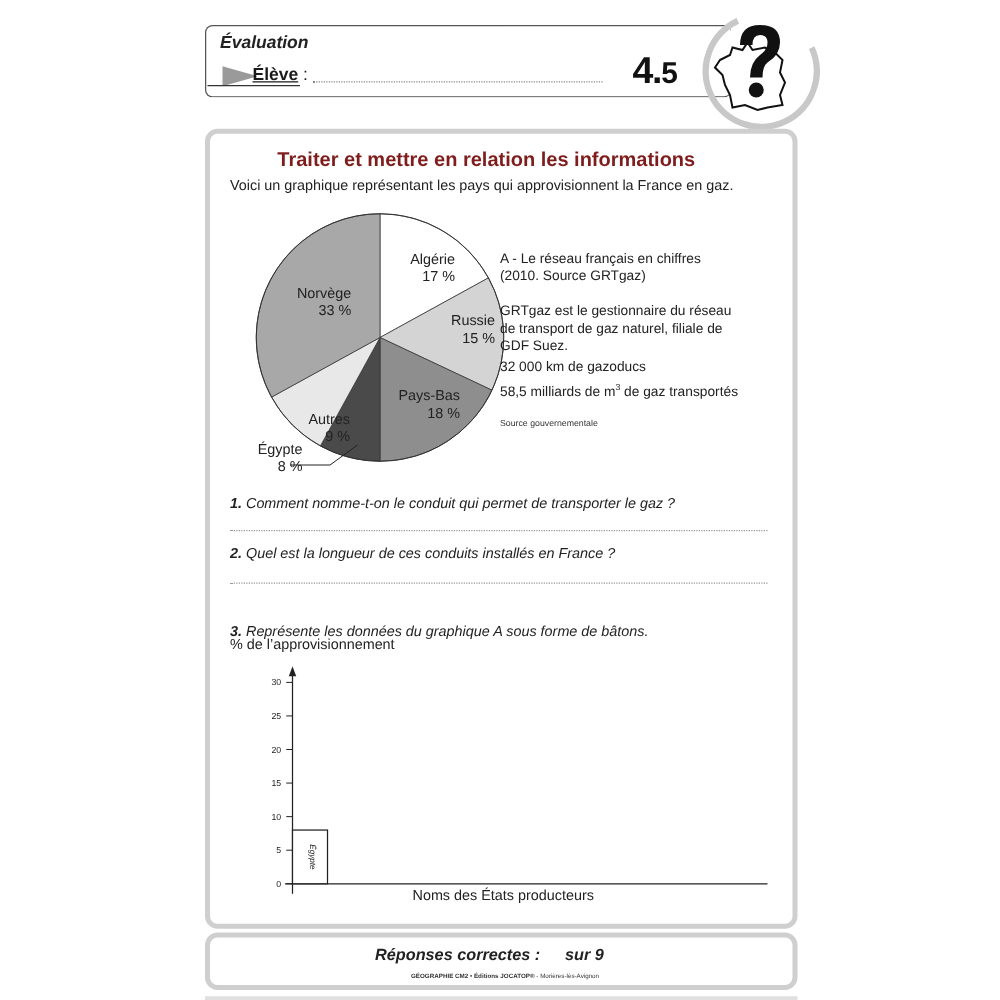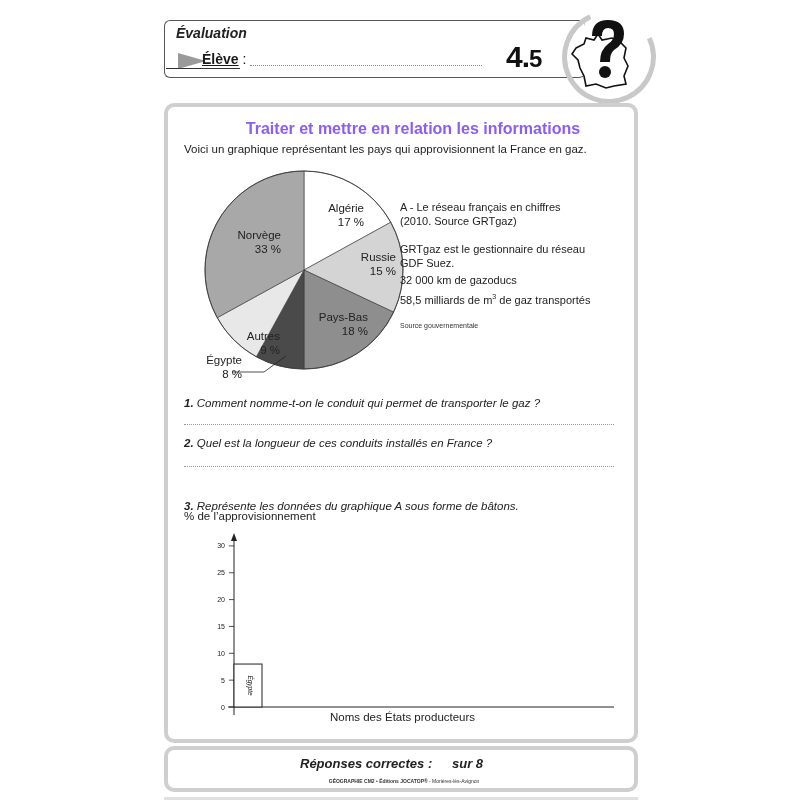--- a/index.html
+++ b/index.html
@@ -14,21 +14,21 @@
   .eleve-underline { left:0px; top:18px; width:74px; height:1px; background:#333; }
   .eleve-label { left:36px; top:1px; font-size:14px; font-weight:bold; }
   .eleve-dots { left:84px; top:15px; width:232px; border-bottom:1px dotted #888; }
   .sheet-number { left:506px; top:40px; font-size:30px; font-weight:bold; letter-spacing:-1px; color:#111; }
   .sheet-number .sub { font-size:24px; }
   .badge-ring { left:562px; top:10px; width:84px; height:84px; border-radius:50%; border:5px solid #c8c8c8; border-top-color:transparent; border-right-color:#c8c8c8; transform:rotate(20deg); background:transparent; }
   .badge-icon { left:568px; top:14px; width:72px; height:78px; }
 
   
   .main-panel { left:164px; top:103px; width:466px; height:632px; border:4px solid #cfcfcf; border-radius:10px; }
-  .main-title { left:176px; top:120px; width:474px; text-align:center; font-size:16px; font-weight:bold; color:#8b5cf6; }
+  .main-title { left:152px; top:120px; width:474px; text-align:center; font-size:16px; font-weight:bold; color:#7f1d1d; }
   .intro { left:184px; top:143px; font-size:11.5px; color:#222; }
 
   .pie { left:204px; top:170px; width:200px; height:200px; }
   .pie-label { font-size:11.5px; text-align:right; color:#222; line-height:14px; }
 
   .info { left:400px; top:200px; width:200px; font-size:11px; line-height:14px; color:#222; }
   .info p { margin:0; }
   .info .gap { height:14px; }
   .info .src { font-size:7px; margin-top:12px; color:#333; }
 
@@ -106,20 +106,21 @@
   </div>
 <svg class="abs" style="left:230px;top:350px;width:60px;height:25px;">
     <polyline points="2,22 34,22 56,6" fill="none" stroke="#222" stroke-width="0.8"></polyline>
   </svg>
 
 <div class="abs info">
   <p>A - Le réseau français en chiffres</p>
   <p>(2010. Source GRTgaz)</p>
   <div class="gap"></div>
   <p>GRTgaz est le gestionnaire du réseau</p>
+  <p>de transport de gaz naturel, filiale de</p>
   <p>GDF Suez.</p>
   <p style="margin-top:3px;">32 000 km de gazoducs</p>
   <p style="margin-top:3px;"><span>58,5 milliards de m</span><sup style="font-size:7px;">3</sup><span> de gaz transportés</span></p>
   <p class="src">Source gouvernementale</p>
 </div>
 
 <div class="abs q" style="top:397px;"><b>1.</b> <span>Comment nomme-t-on le conduit qui permet de transporter le gaz ?</span></div>
 <div class="abs answer-line" style="top:424px;"></div>
 <div class="abs q" style="top:437px;"><b>2.</b> <span>Quel est la longueur de ces conduits installés en France ?</span></div>
 <div class="abs answer-line" style="top:466px;"></div>
@@ -148,15 +149,15 @@
     </g>
   <g id="bar-bars">
       <rect x="34" y="139.04" width="28" height="42.96" fill="#fff" stroke="#222" stroke-width="1"></rect>
       <text x="48" y="160.52" text-anchor="middle" font-size="6.5" font-style="italic" font-family="Liberation Sans, sans-serif" fill="#222" transform="rotate(90 48 160.52)">Égypte</text>
     </g>
 </svg>
 <div class="abs chart-xlabel">Noms des États producteurs</div>
 
 <div class="abs footer-box"></div>
 <div class="abs score-label">Réponses correctes :</div>
-<div class="abs score-total">sur 8</div>
+<div class="abs score-total">sur 9</div>
 <div class="abs footer-credit"><b>GÉOGRAPHIE CM2</b> <span>•</span> <b>Éditions JOCATOP®</b> <span>- Morières-lès-Avignon</span></div>
 <div class="abs bottom-rule"></div>
 
 </body></html>

